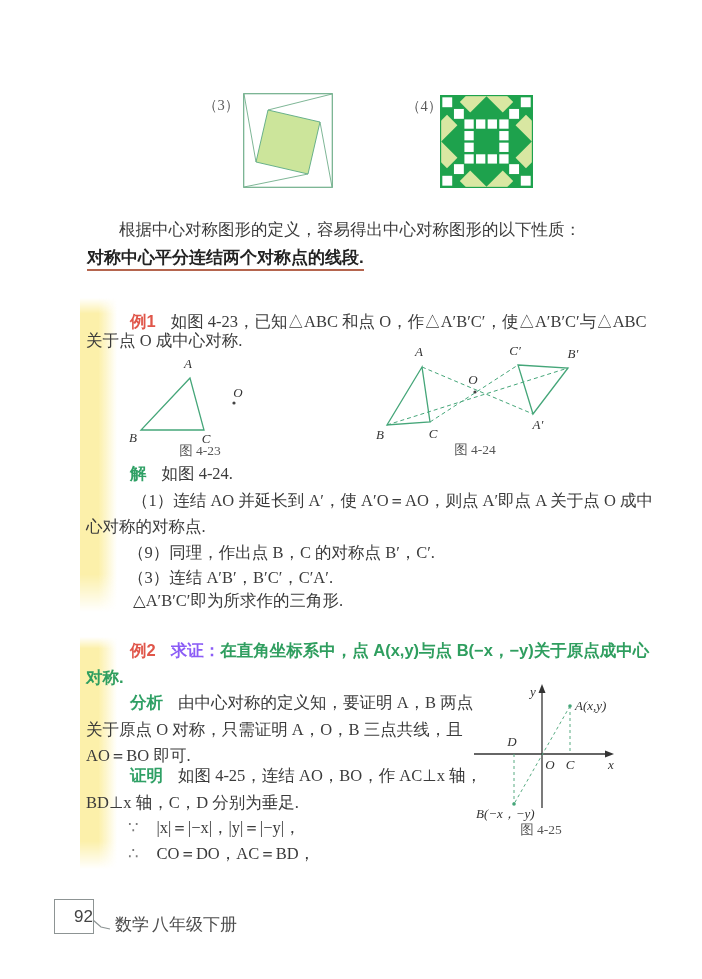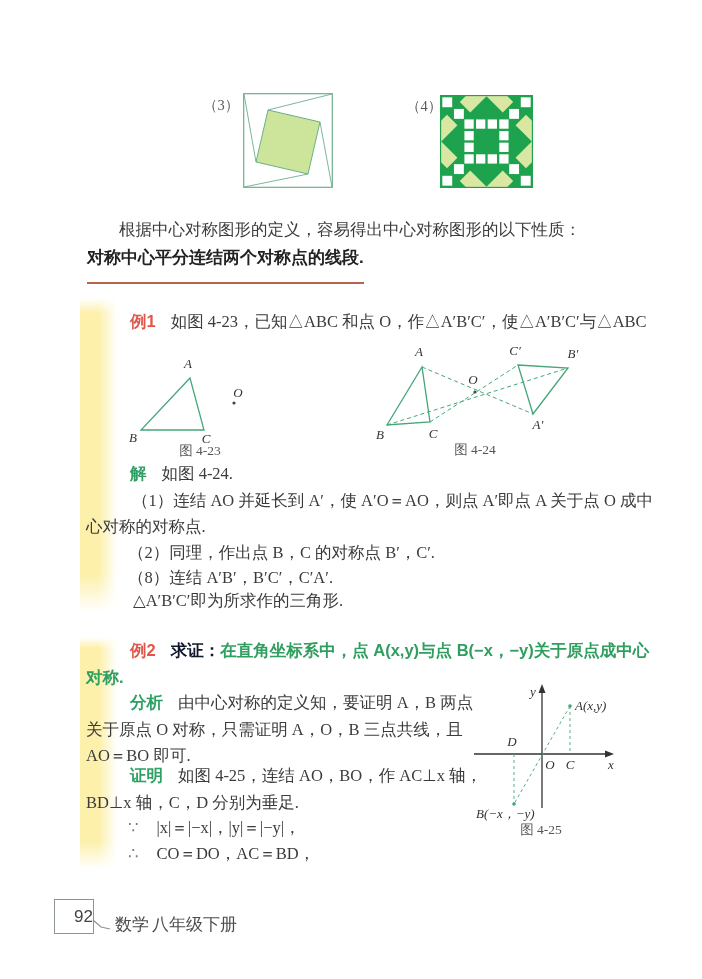--- a/index.html
+++ b/index.html
@@ -6,25 +6,25 @@
   .page {
     position:relative; width:702px; height:979px; margin:0 auto;
     background:#ffffff; overflow:hidden;
     font-family:"Liberation Serif", serif; color:#3b3b3b;
   }
   .abs { position:absolute; }
   .line { position:absolute; font-size:16.5px; line-height:23px; white-space:pre; }
   .fig-label { position:absolute; font-size:14.5px; color:#5a5a5a; }
   .tag-red  { color:#e0564a; font-weight:bold; font-family:"Liberation Sans", sans-serif; margin-right:15px; }
   .tag-green{ color:#2fa065; font-weight:bold; font-family:"Liberation Sans", sans-serif; margin-right:15px; }
-  .black-bold{ font-weight:bold; color:#0f172a; font-family:"Liberation Sans", sans-serif; }
+  .black-bold{ font-weight:bold; color:#8b5cf6; font-family:"Liberation Sans", sans-serif; }
   .green-bold{ color:#2f9e5f; font-weight:bold; font-family:"Liberation Sans", sans-serif; }
   .property {
     font-weight:bold; color:#222222; font-family:"Liberation Sans", sans-serif;
-    font-size:17px; border-bottom:2px solid #b5654e; padding-bottom:15px;
+    font-size:17px; border-bottom:2px solid #b5654e; padding-bottom:2px;
   }
   .ybar {
     position:absolute; left:80px; width:37px;
     background:linear-gradient(to right, #fcf0aa 50%, rgba(252,240,170,0) 100%);
     -webkit-mask-image:linear-gradient(to bottom, transparent 0%, #000 5%, #000 88%, transparent 100%);
     mask-image:linear-gradient(to bottom, transparent 0%, #000 5%, #000 88%, transparent 100%);
   }
   .because-sym { color:#7a7a7a; margin-right:18px; }
   svg text { font-family:"Liberation Serif", serif; }
   .svg-math { font-style:italic; font-size:13px; fill:#333; }
@@ -86,20 +86,21 @@
       <rect x="102" y="82" width="16" height="16" fill="#fff"></rect>
     <rect x="61" y="61" width="38" height="38" fill="#1ea24d"></rect>
   </svg>
 
   <div class="line" style="left:119px; top:218px;">根据中心对称图形的定义，容易得出中心对称图形的以下性质：</div>
   <div class="line" style="left:87px; top:246px;"><span class="property">对称中心平分连结两个对称点的线段.</span></div>
 
   <div class="ybar" style="top:298px; height:314px;"></div>
 
   <div class="line" style="left:130px; top:310px;"><span class="tag-red">例1</span><span>如图 4-23，已知△ABC 和点 O，作△A′B′C′，使△A′B′C′与△ABC</span></div>
+  <div class="line" style="left:86px; top:329px;">关于点 O 成中心对称.</div>
 
   <svg class="abs" style="left:126px; top:350px;" width="150" height="110" viewBox="0 0 150 110">
     <polygon points="64,28 15,80 78,80" fill="none" stroke="#45a679" stroke-width="1.3"></polygon>
     <circle cx="108" cy="53" r="1.6" fill="#444"></circle>
     <text class="svg-math" x="62" y="18" text-anchor="middle">A</text>
     <text class="svg-math" x="7" y="92" text-anchor="middle">B</text>
     <text class="svg-math" x="80" y="93" text-anchor="middle">C</text>
     <text class="svg-math" x="112" y="47" text-anchor="middle">O</text>
     <text class="svg-caption" x="74" y="105" text-anchor="middle">图 4-23</text>
   </svg>
@@ -117,22 +118,22 @@
     <text class="svg-math" x="101" y="42" text-anchor="middle">O</text>
     <text class="svg-math" x="143" y="13" text-anchor="middle">C′</text>
     <text class="svg-math" x="201" y="16" text-anchor="middle">B′</text>
     <text class="svg-math" x="166" y="87" text-anchor="middle">A′</text>
     <text class="svg-caption" x="103" y="112" text-anchor="middle">图 4-24</text>
   </svg>
 
   <div class="line" style="left:130px; top:462px;"><span class="tag-green">解</span><span>如图 4-24.</span></div>
   <div class="line" style="left:132px; top:489px;">（1）连结 AO 并延长到 A′，使 A′O＝AO，则点 A′即点 A 关于点 O 成中</div>
   <div class="line" style="left:86px;  top:515px;">心对称的对称点.</div>
-  <div class="line" style="left:128px; top:541px;">（2）同理，作出点 B，C 的对称点 B′，C′.</div>
-  <div class="line" style="left:128px; top:566px;">（8）连结 A′B′，B′C′，C′A′.</div>
+  <div class="line" style="left:128px; top:541px;">（9）同理，作出点 B，C 的对称点 B′，C′.</div>
+  <div class="line" style="left:128px; top:566px;">（3）连结 A′B′，B′C′，C′A′.</div>
   <div class="line" style="left:133px; top:589px;">△A′B′C′即为所求作的三角形.</div>
 
   <div class="ybar" style="top:637px; height:232px;"></div>
 
   <div class="line" style="left:130px; top:639px;"><span class="tag-red">例2</span><span class="black-bold">求证：</span><span class="green-bold">在直角坐标系中，点 A(x,y)与点 B(−x，−y)关于原点成中心</span></div>
   <div class="line green-bold" style="left:86px; top:666px;">对称.</div>
 
   <div class="line" style="left:130px; top:691px;"><span class="tag-green">分析</span><span>由中心对称的定义知，要证明 A，B 两点</span></div>
   <div class="line" style="left:86px; top:718px;">关于原点 O 对称，只需证明 A，O，B 三点共线，且</div>
   <div class="line" style="left:86px; top:744px;">AO＝BO 即可.</div>

